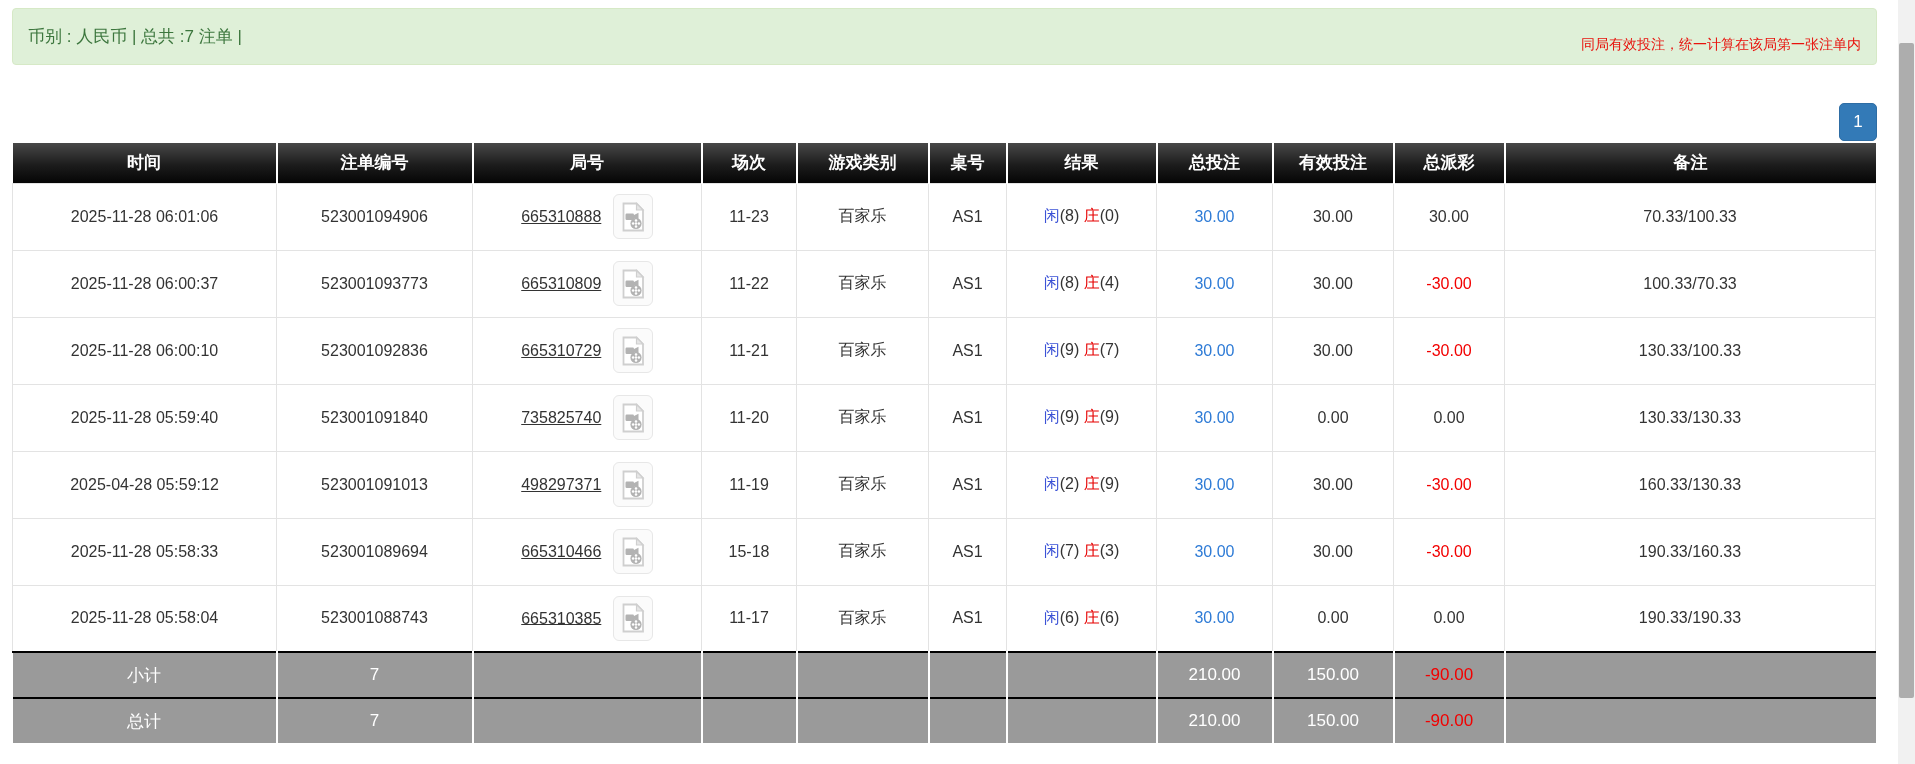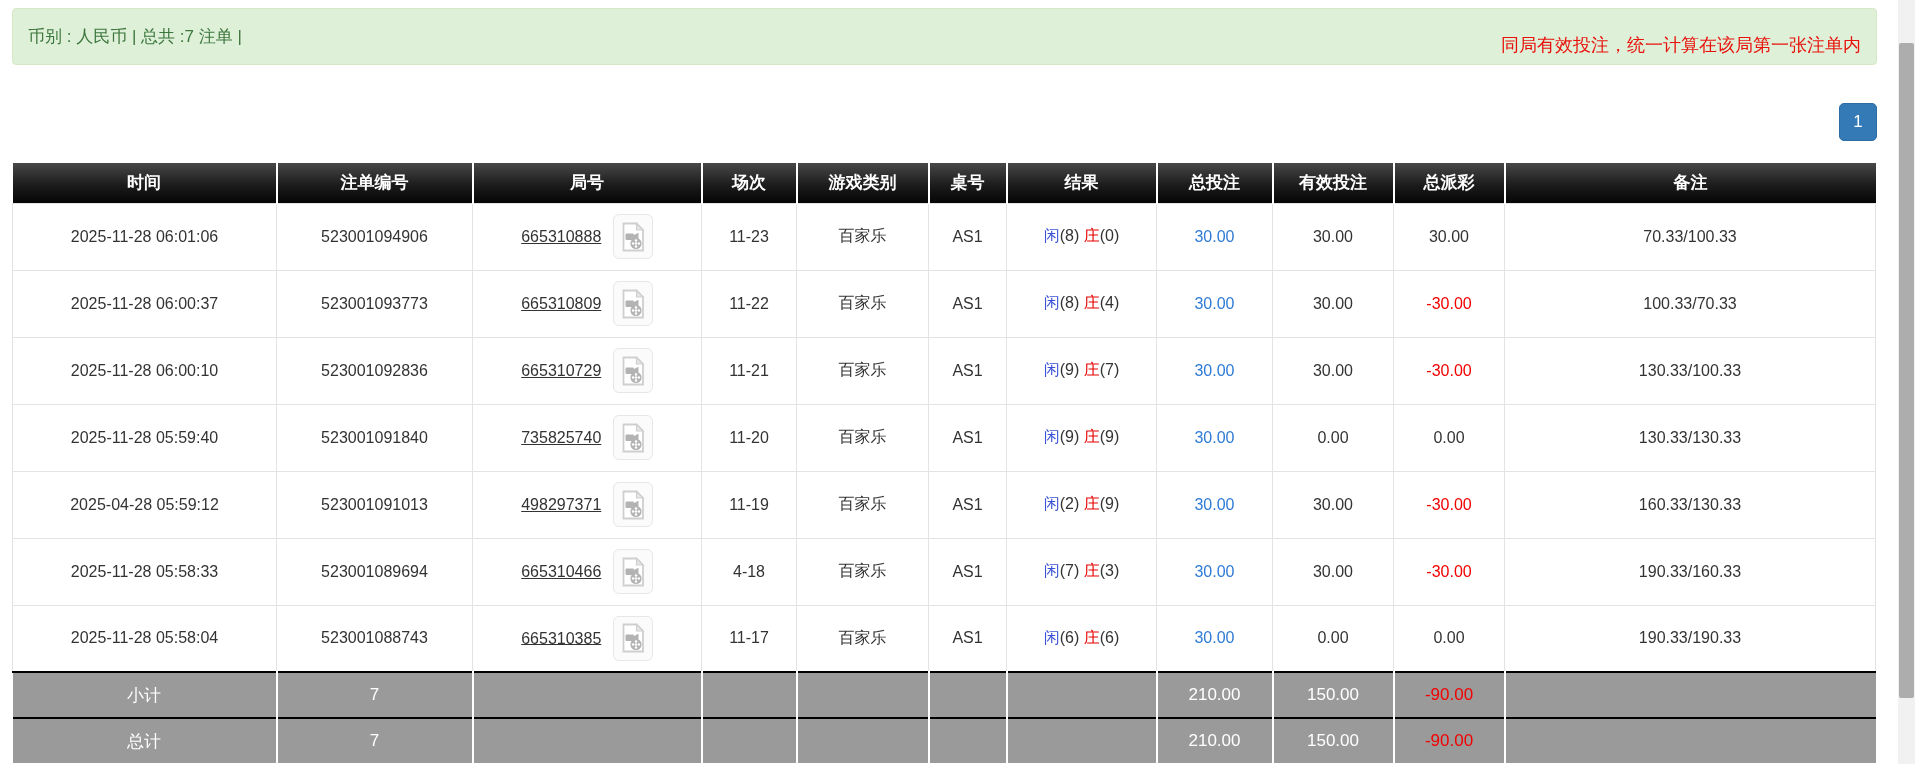--- a/index.html
+++ b/index.html
@@ -6,30 +6,30 @@
   html, body { width: 1915px; height: 764px; overflow: hidden; background: #fff;
     font-family: "Liberation Sans", sans-serif; }
   .page { position: relative; width: 1915px; height: 764px; }
   .content { position: absolute; left: 12px; top: 0; width: 1865px; }
 
   
   .alert { margin-top: 8px; height: 57px; background: #dff0d8; border: 1px solid #d6e9c6;
     border-radius: 4px; display: flex; align-items: center; justify-content: space-between;
     padding: 0 15px; }
   .alert .left { color: #3c763d; font-size: 17px; }
-  .alert .right { color: #e8120c; font-size: 18px; margin-top: 17px; }
+  .alert .right { color: #e8120c; font-size: 14px; margin-top: 17px; }
 
   
   .pager { margin-top: 38px; height: 40px; display: flex; justify-content: flex-end; }
   .page-btn { width: 38px; height: 38px; background: #337ab7; border: 1px solid #2e6da4;
     border-radius: 5px; color: #fff; font-size: 17px; font-family: "Liberation Sans", sans-serif;
     cursor: pointer; }
 
   
-  table.records { margin-top: 20px; width: 1863px; border-collapse: collapse; table-layout: fixed; }
+  table.records { width: 1863px; border-collapse: collapse; table-layout: fixed; }
   thead th { height: 40px; color: #fff; font-size: 17px; font-weight: bold;
     background: linear-gradient(180deg, #484848 0%, #1c1c1c 55%, #050505 100%);
     border-right: 2px solid #fff; }
   thead th:last-child { border-right: none; }
   tbody td { height: 67px; background: #fff; color: #333; font-size: 16px; text-align: center;
     border: 1px solid #e3e3e3; }
   tfoot td { height: 46px; background: #9a9a9a; color: #fff; font-size: 17px; text-align: center;
     border-right: 2px solid #fff; border-top: 2px solid #000000; }
   tfoot td:last-child { border-right: none; }
   tfoot tr:last-child td { border-bottom: 2px solid #fff; }
@@ -236,21 +236,21 @@
     <td>2025-11-28 05:58:33</td>
     <td>523001089694</td>
     <td class="round-cell">
       <span class="round-no">665310466</span>
       <button class="video-btn">
         <svg>
                   <use href="#icon-video"></use>
                 </svg>
       </button>
     </td>
-    <td>4-18</td>
+    <td>15-18</td>
     <td>百家乐</td>
     <td>AS1</td>
     <td>
       <span class="player">闲</span><span class="score">(7)</span>
       <span class="banker">庄</span><span class="score">(3)</span>
     </td>
     <td class="blue-amount">30.00</td>
     <td>30.00</td>
     <td class="neg">-30.00</td>
     <td>190.33/160.33</td>

